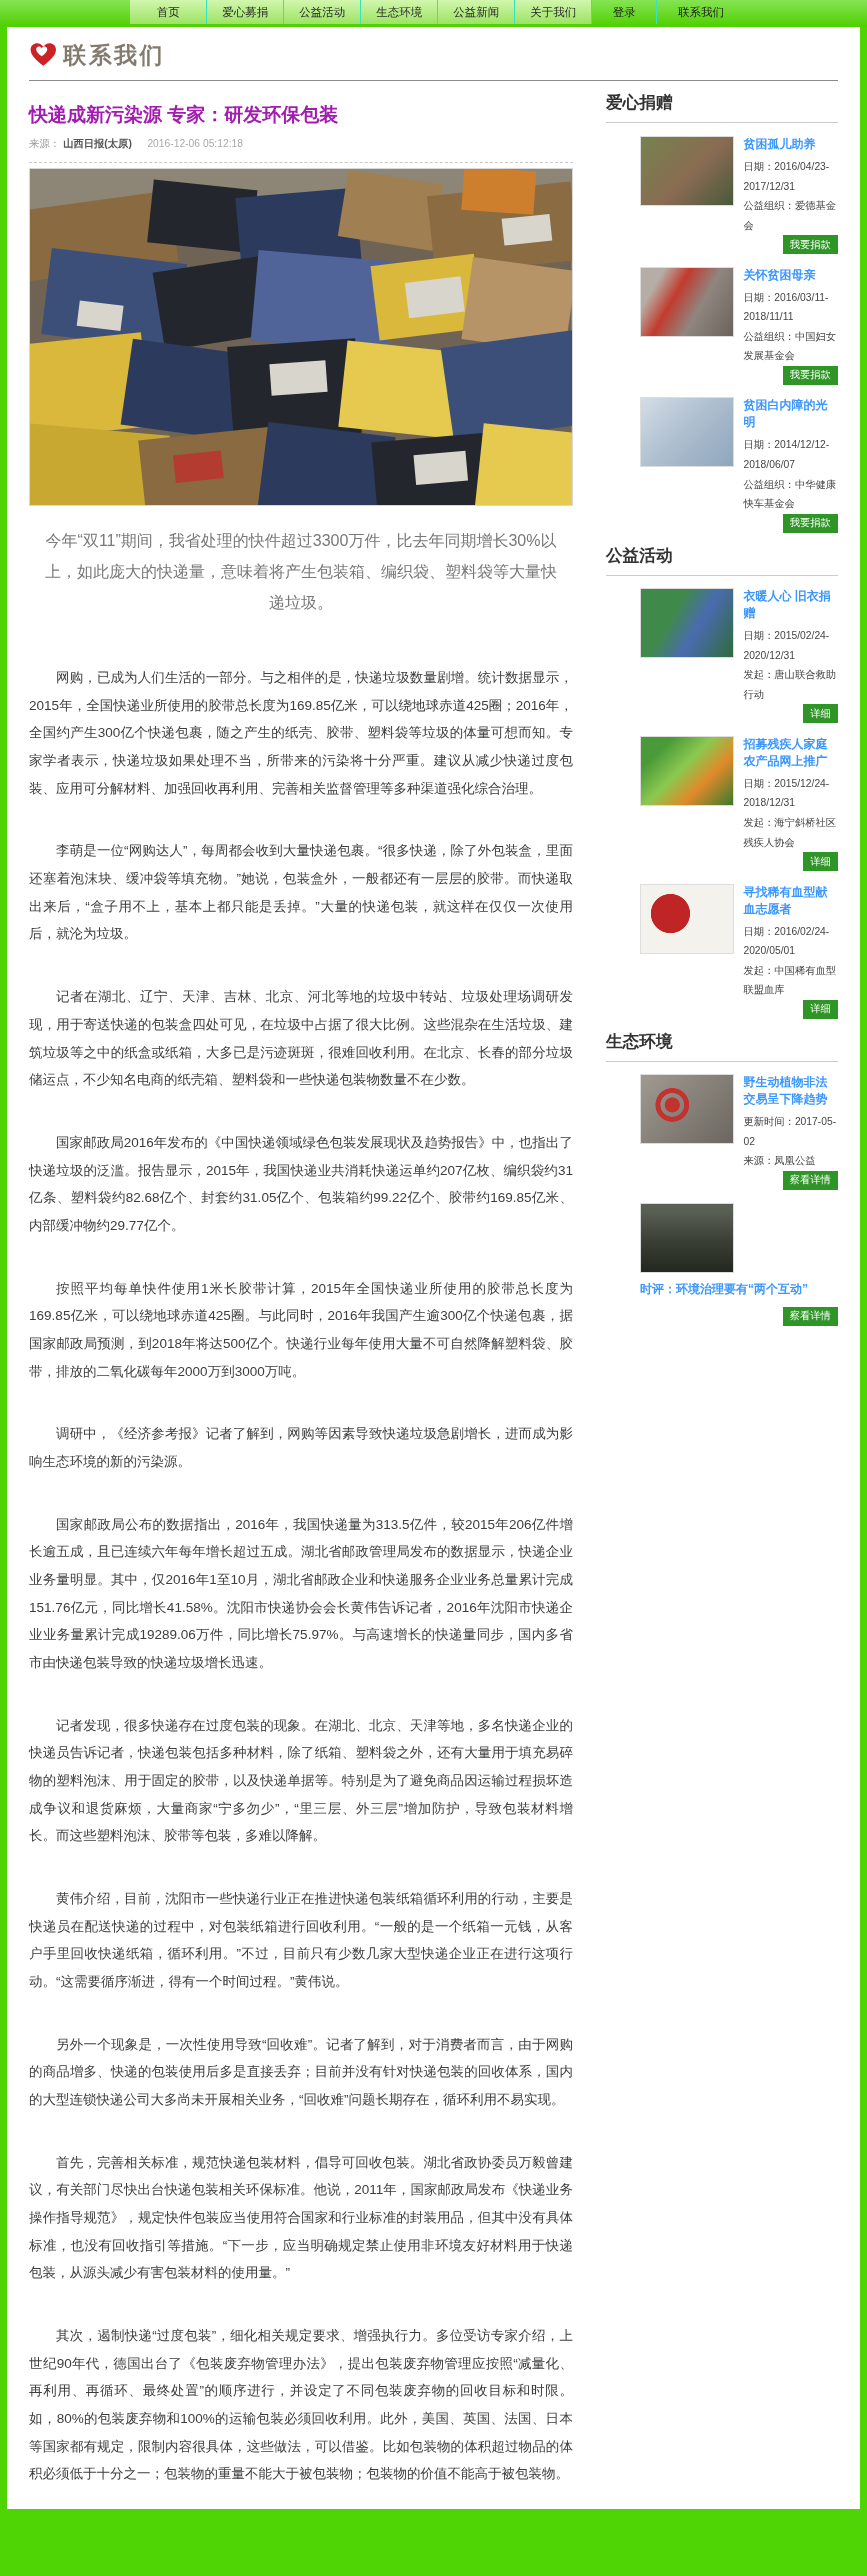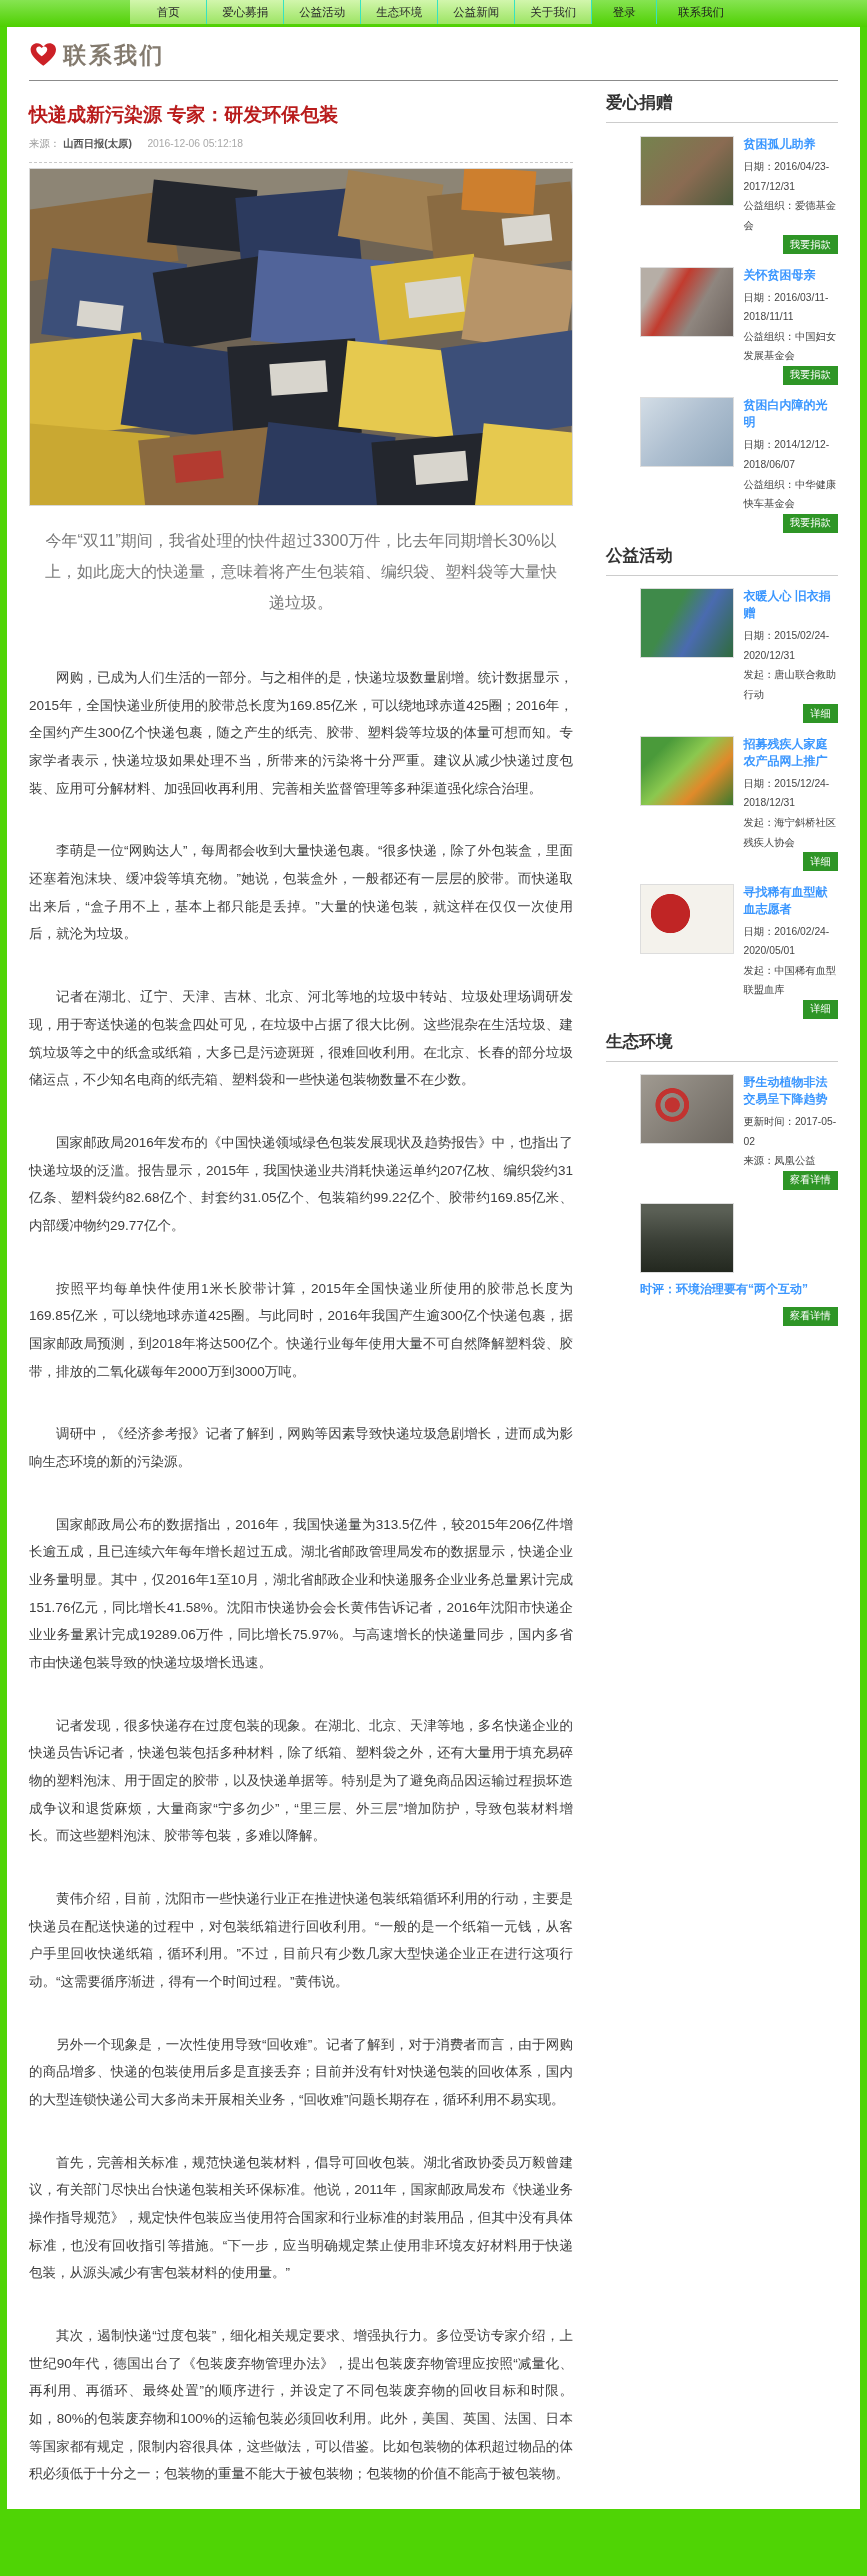--- a/index.html
+++ b/index.html
@@ -31,21 +31,21 @@
   .nav-link + .nav-link { border-left: 1.6px solid #35e3c2; }
   
   .wrapper { background: #fff; margin: 0 7.1px 6.3px; padding-bottom: 20.6px; }
   .header { padding: 12.7px 22px 6.3px; }
   .logo { display: inline-flex; align-items: center; gap: 5.6px; text-decoration: none; cursor: pointer; }
   .logo-text { font-size: 23px; font-weight: 700; color: #847b6f; letter-spacing: 2.4px; }
   .header-rule { border: none; border-top: 0.8px solid #8b8b8b; margin: 3.2px 22px 0; }
   .columns { display: flex; gap: 33px; padding: 0 22px; align-items: flex-start; }
   
   .article { flex: 1; min-width: 0; }
-  .article h1 { font-size: 19px; font-weight: 700; color: #b91c1c; margin: 20.6px 0 9.5px; }
+  .article h1 { font-size: 19px; font-weight: 700; color: #a21caf; margin: 20.6px 0 9.5px; }
   .source-line { font-size: 10.3px; color: #9b9b9b; }
   .src-name { color: #555; font-weight: 700; margin-left: 3.2px; }
   .src-date { margin-left: 12.7px; color: #a9a9a9; }
   .dashed { border-bottom: 0.8px dashed #c9c9c9; margin: 10.3px 0 4.8px; }
   .photo { width: 100%; height: 338px; border: 0.8px solid #d8d8d8; overflow: hidden; }
   .photo svg { width: 100%; height: 100%; display: block; }
   .caption {
     font-size: 16px; color: #787878; text-align: center;
     line-height: 1.95; margin: 19px auto 0; width: 96%; text-indent: 0;
   }

